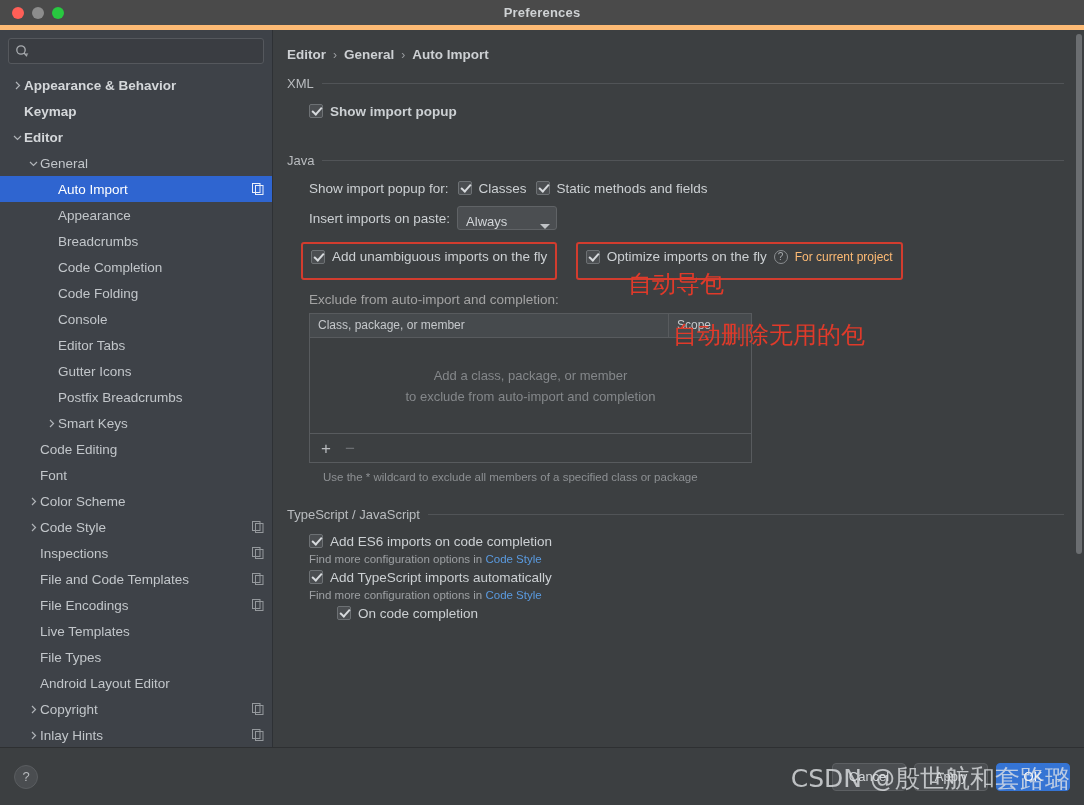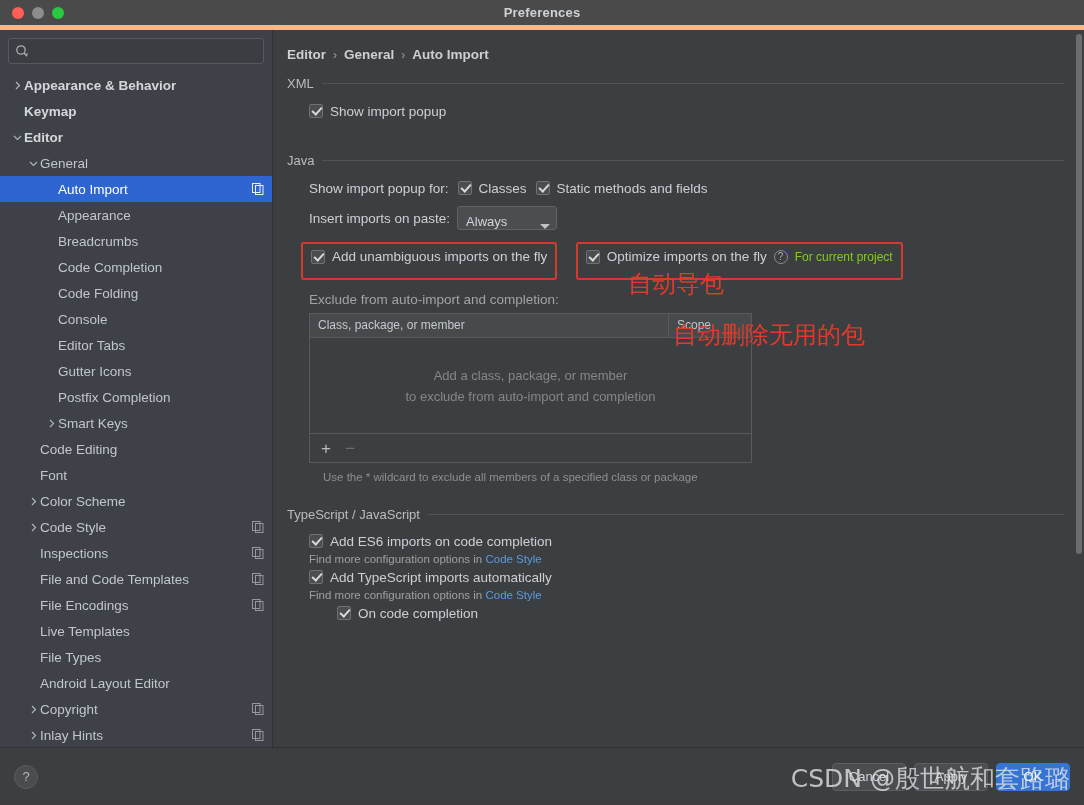--- a/index.html
+++ b/index.html
@@ -235,21 +235,21 @@
     width: 14px; height: 14px;
     border-radius: 50%;
     border: 1px solid #8a8d90;
     color: #a8abae;
     font-size: 10px;
     display: inline-flex;
     align-items: center;
     justify-content: center;
     flex: 0 0 14px;
   }
-  .muted { color: #84cc16; font-size: 12px; }
+  .muted { color: #fdba74; font-size: 12px; }
 
   .annot {
     position: absolute;
     color: #e03a2a;
     font-size: 24px;
     font-family: "DejaVu Sans", sans-serif;
     white-space: nowrap;
   }
 
   .label-line {
@@ -521,21 +521,21 @@
               </svg>
             </span>
             <span class="tree-label">Gutter Icons</span>
           </div>
           <div class="tree-item lvl2">
             <span class="arrow empty">
               <svg width="9" height="9" viewBox="0 0 9 9">
                 <path d="M3 1 L6.5 4.5 L3 8" fill="none" stroke="currentColor" stroke-width="1.2"></path>
               </svg>
             </span>
-            <span class="tree-label">Postfix Completion</span>
+            <span class="tree-label">Postfix Breadcrumbs</span>
           </div>
           <div class="tree-item lvl2">
             <span class="arrow">
               <svg width="9" height="9" viewBox="0 0 9 9">
                 <path d="M3 1 L6.5 4.5 L3 8" fill="none" stroke="currentColor" stroke-width="1.2"></path>
               </svg>
             </span>
             <span class="tree-label">Smart Keys</span>
           </div>
           <div class="tree-item lvl1">
@@ -682,21 +682,21 @@
           <span>General</span>
           <span class="crumb-sep">›</span>
           <span>Auto Import</span>
         </div>
 
         
         <div class="group">
           <span class="group-title">XML</span>
           <span class="group-line"></span>
         </div>
-        <div class="row" style="margin-top:6px;">
+        <div class="row" style="margin-top:6px;font-weight:bold;">
           <span class="cb checked"></span>
           <span>Show import popup</span>
         </div>
 
         
         <div class="group" style="margin-top:30px;">
           <span class="group-title">Java</span>
           <span class="group-line"></span>
         </div>
 

